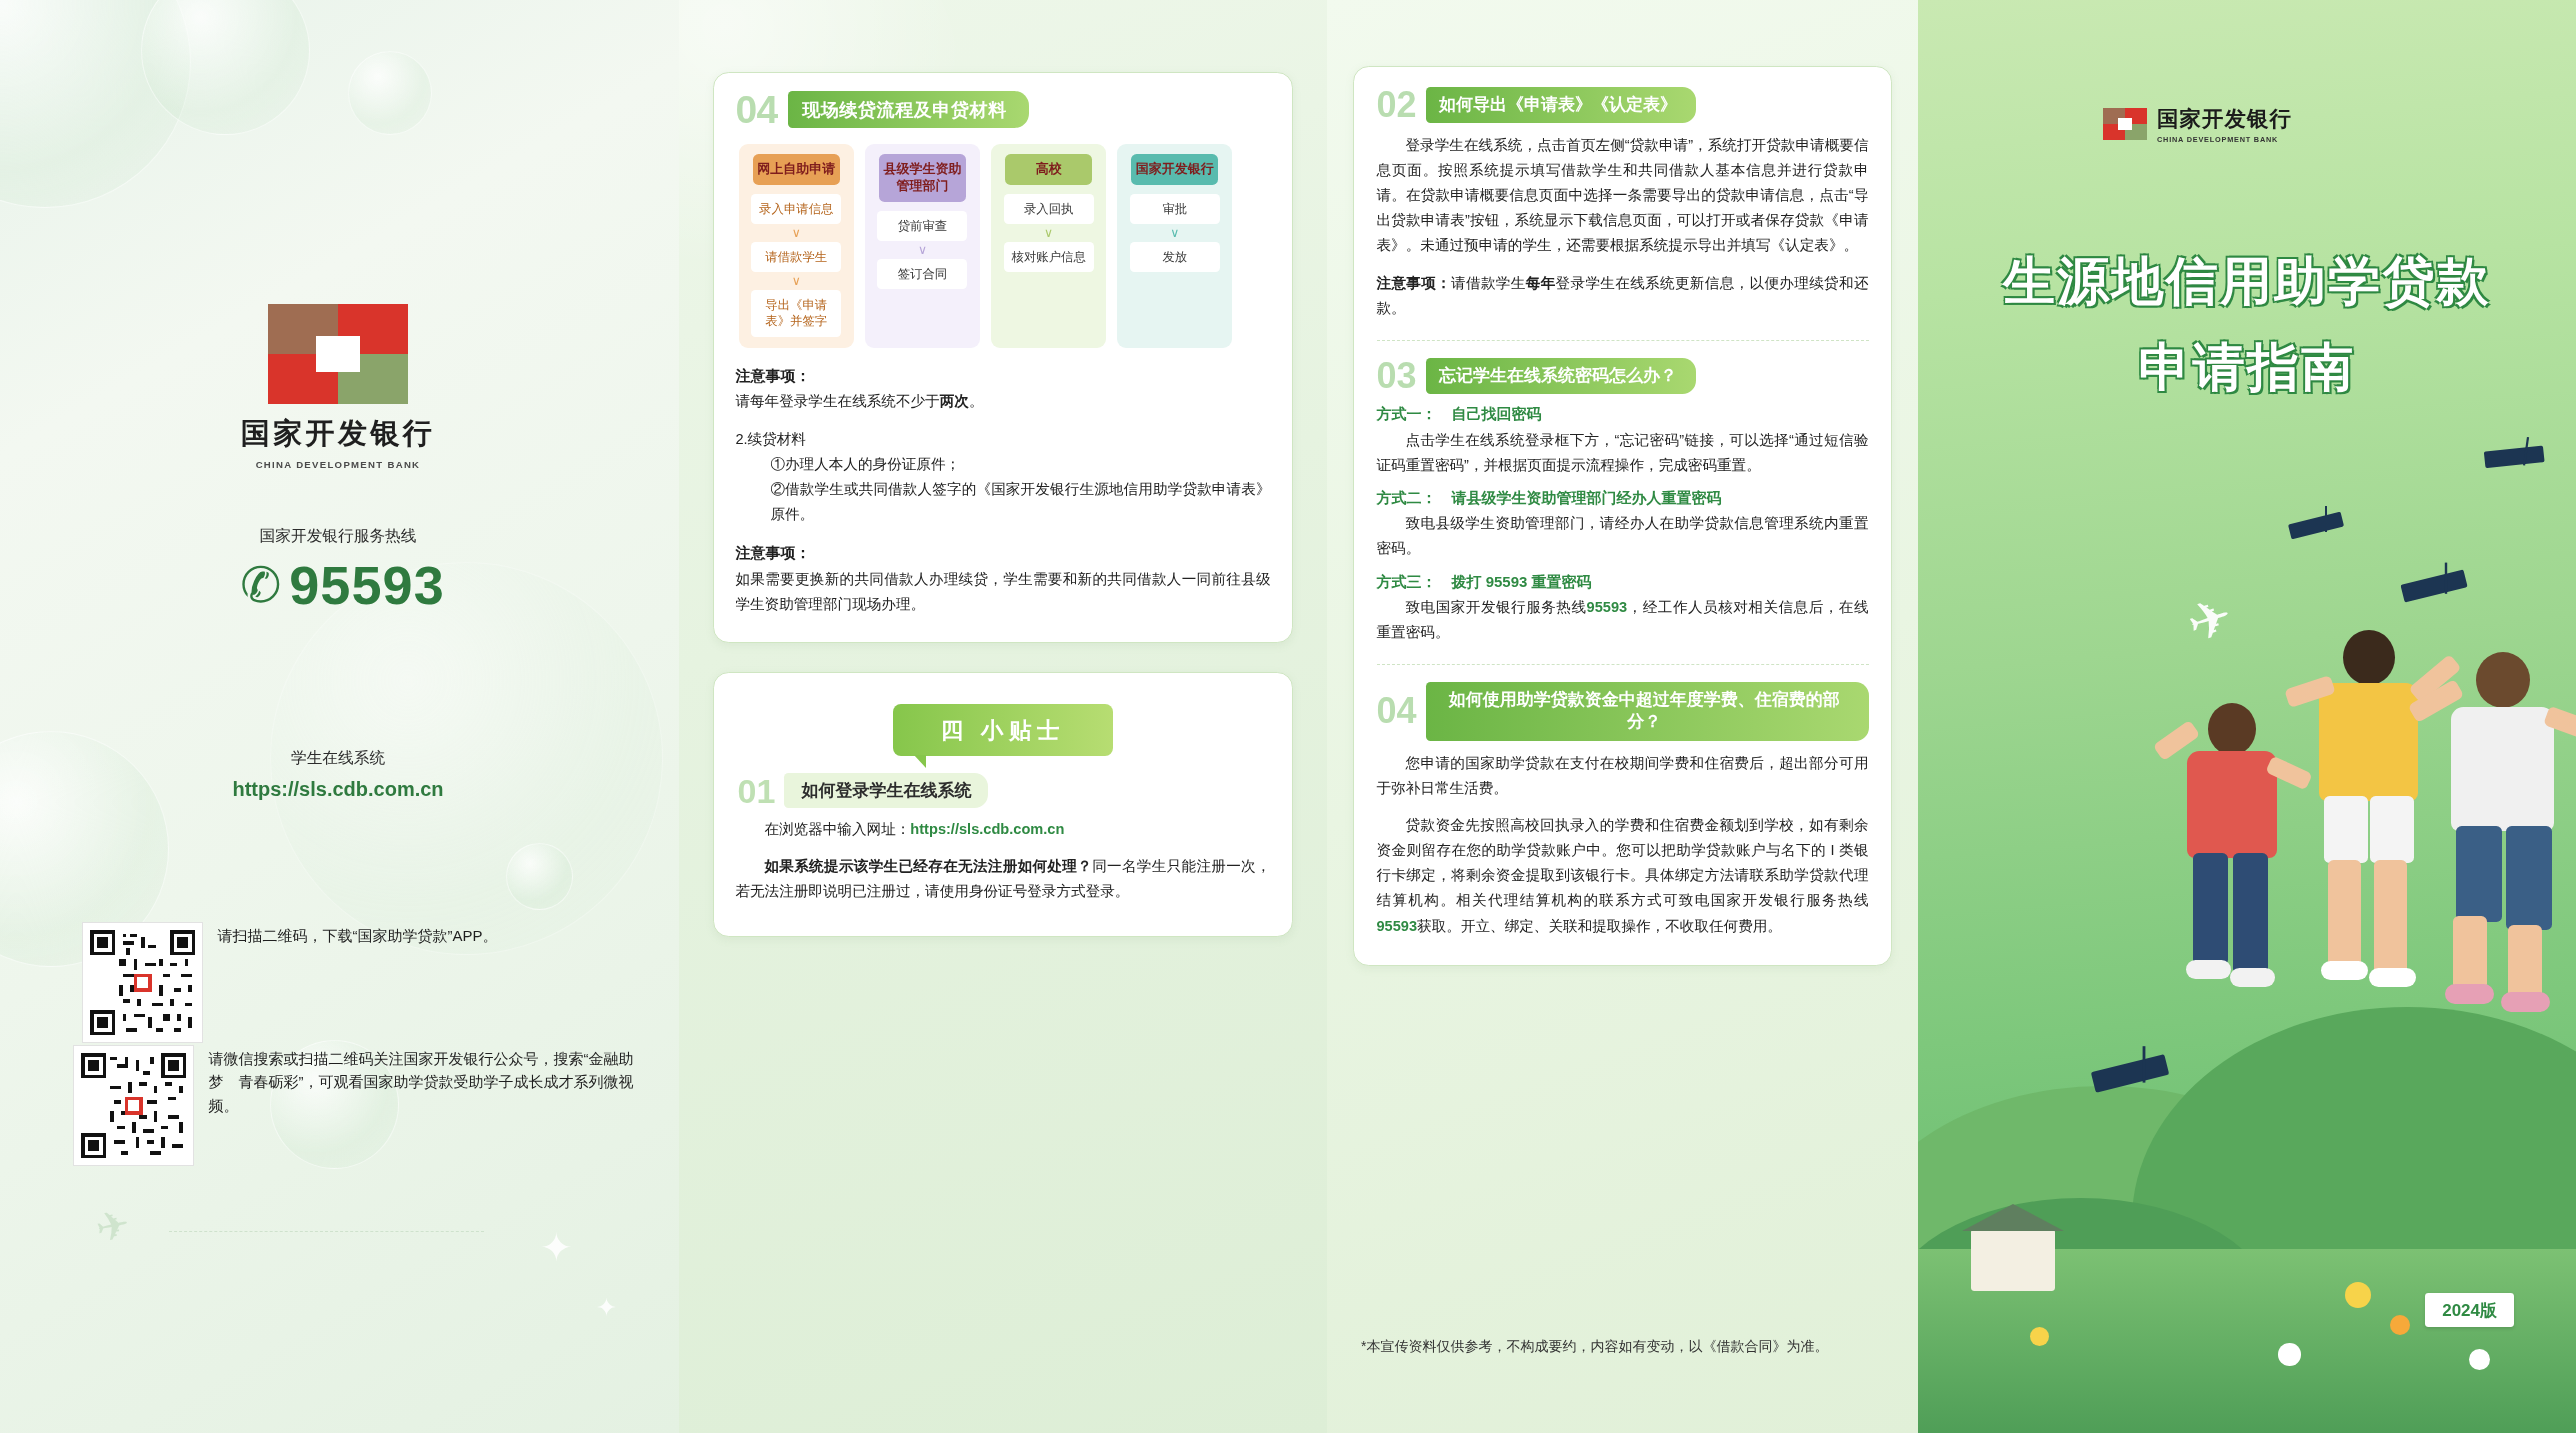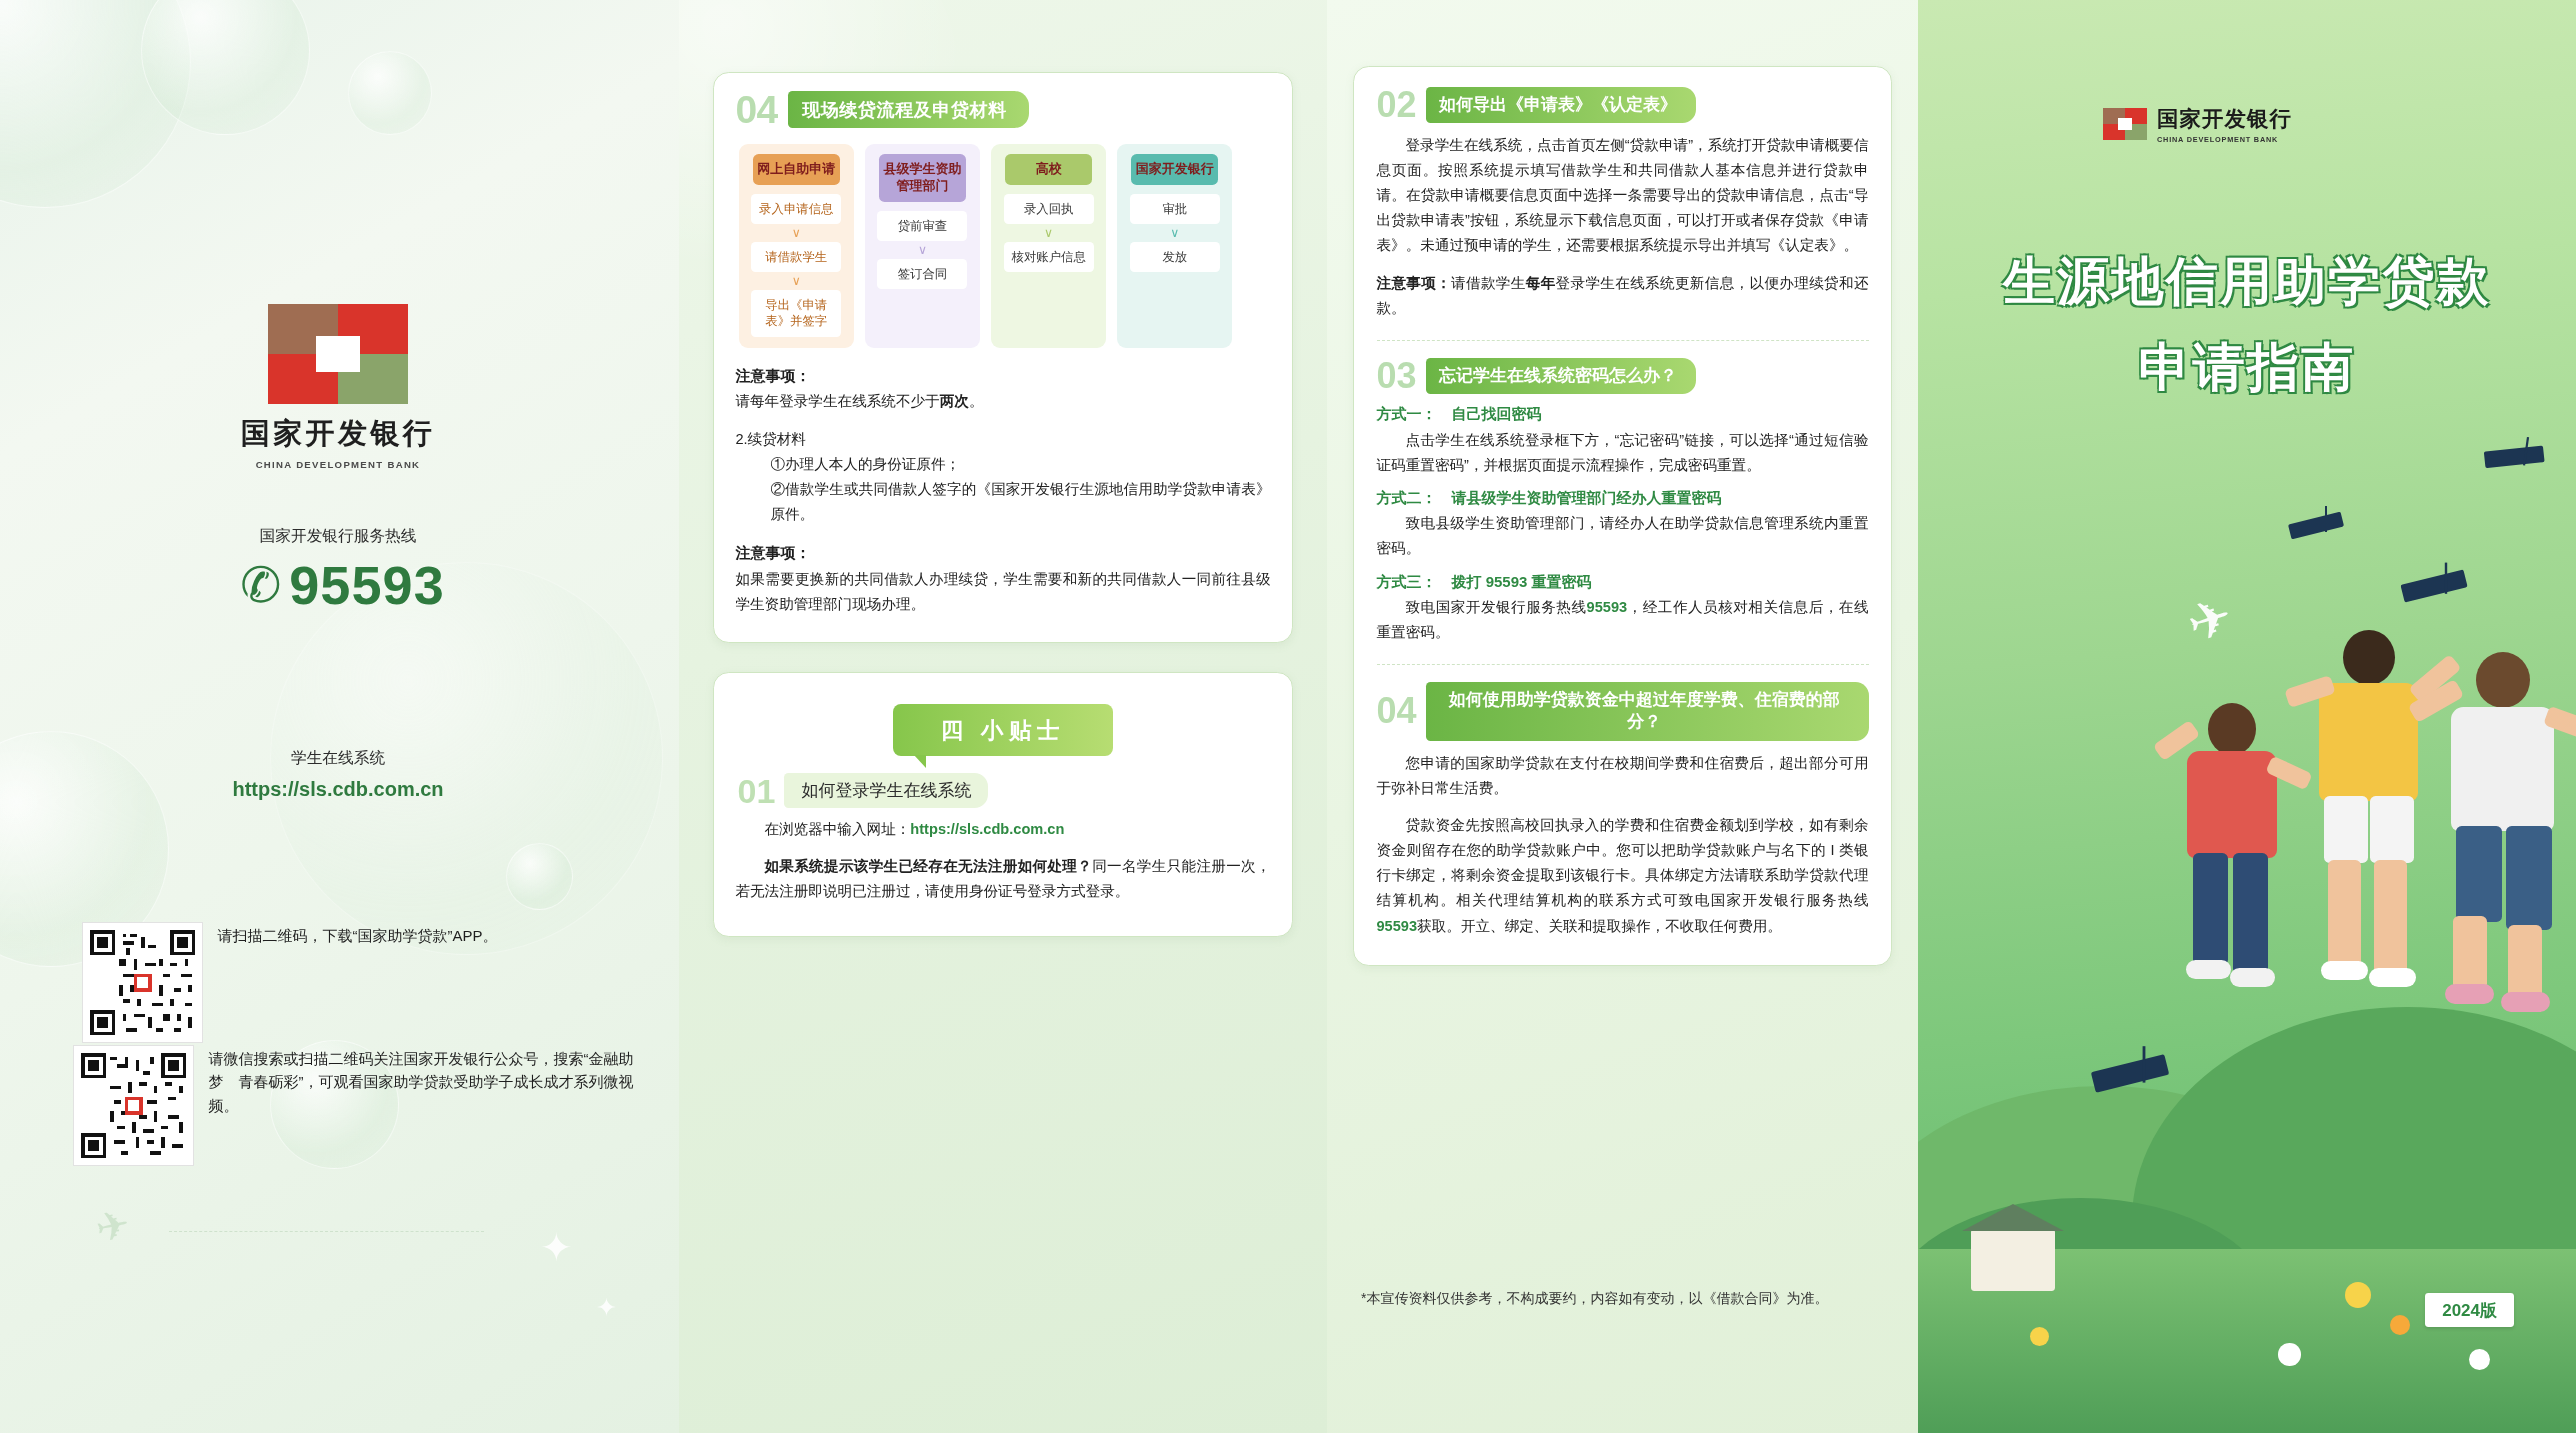--- a/index.html
+++ b/index.html
@@ -202,21 +202,21 @@
   .tips-banner::after {
     content:""; position: absolute; left: 21.4px; bottom: -11.2px;
     border-left: 12.4px solid transparent; border-right: 0 solid transparent;
     border-top: 13.5px solid #86c64b;
   }
   .sub-head {
     display: flex; align-items: center; gap: 9px; margin: 2.2px 0 9px 2.2px;
   }
   .sub-num { font-size: 34px; font-weight: 800; color: #bfe0b3; line-height: 1; }
   .sub-pill {
-    background: #e9f5dc; color: #2c2c2c; font-size: 17px; font-weight: 400;
+    background: #e9f5dc; color: #2c2c2c; font-size: 17px; font-weight: 700;
     padding: 5.6px 17px; border-radius: 4.5px 13.5px 13.5px 4.5px;
   }
   .link-green { color: #2f8a43; font-weight: 700; }
 
   
   .panel-right {
     position: relative;
     width: 591px;
     height: 100%;
     background: linear-gradient(160deg,#f2faee 0%, #e9f5e2 50%, #e1f0d8 100%);
@@ -227,21 +227,21 @@
   .sec-head-r { display: flex; align-items: center; gap: 9px; margin-bottom: 10px; text-align: center; }
   .sec-num-r { font-size: 36px; font-weight: 800; color: #b9ddb0; line-height: 1; }
   .sec-pill-r {
     background: linear-gradient(90deg,#6bb545 0%, #a9d870 100%);
     color: #fff; font-size: 17px; font-weight: 700;
     padding: 6.2px 19px 6.2px 13.5px; border-radius: 4.5px 13.5px 13.5px 4.5px;
     line-height: 1.35;
   }
   .way-title { font-size: 15px; font-weight: 700; color: #2f8a43; margin: 11.2px 0 3.4px; }
   .footnote {
-    position: absolute; left: 34px; top: 1287px; width: 523px;
+    position: absolute; left: 34px; top: 1335px; width: 523px;
     font-size: 14px; line-height: 1.7; color: #333;
   }
 
   
   .panel-cover {
     position: relative;
     width: 658px;
     height: 100%;
     overflow: hidden;
     background: linear-gradient(175deg,#c9e9b2 0%, #b7e3a2 20%, #9ed690 45%, #7ec87c 70%, #58b368 100%);

